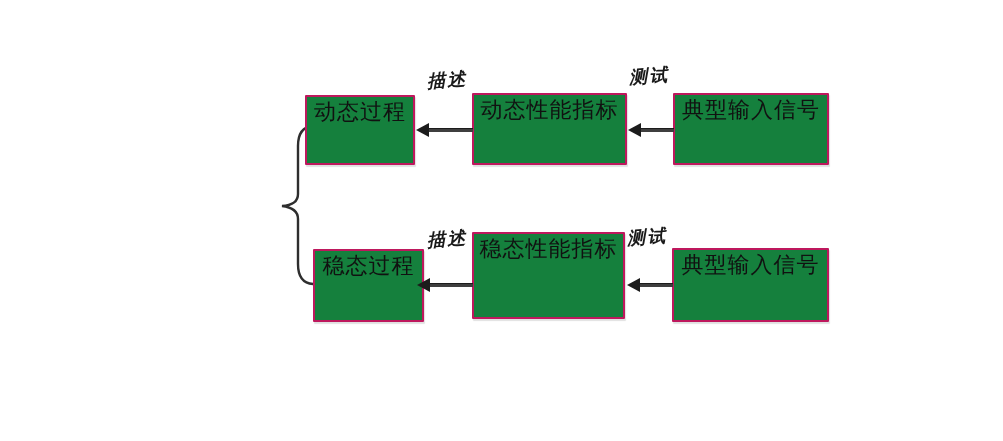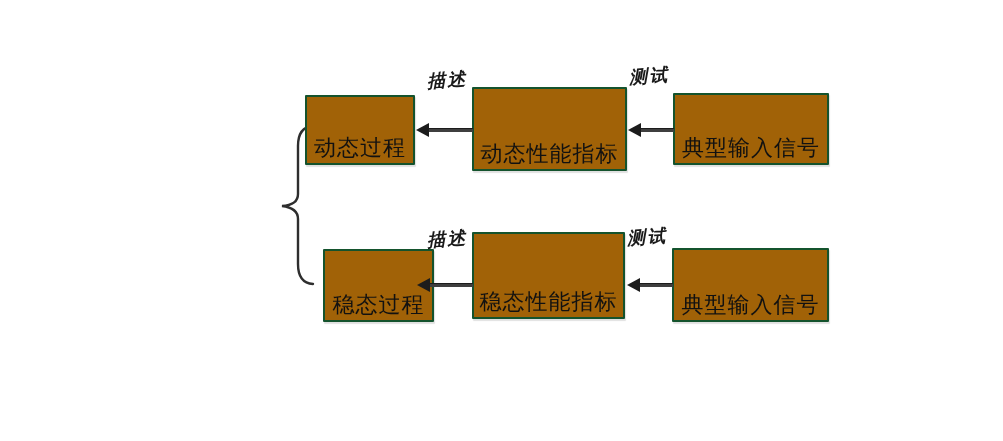--- a/index.html
+++ b/index.html
@@ -11,37 +11,37 @@
     position: relative;
     width: 1003px;
     height: 441px;
     background: #ffffff;
     font-family: "Liberation Sans", sans-serif;
     overflow: hidden;
   }
   .box {
     position: absolute;
     box-sizing: border-box;
-    background: #a16207;
-    border: 2px solid #14532d;
+    background: #15803d;
+    border: 2px solid #be185d;
     border-radius: 1px;
     display: flex;
-    align-items: flex-end;
+    align-items: flex-start;
     justify-content: center;
     color: #111111;
     font-size: 22px;
     letter-spacing: 1px;
     box-shadow: 1px 2px 1px rgba(0,0,0,0.12);
     white-space: nowrap;
   }
   .box-root      { left: 65px;  top: 173px; width: 217px; height: 70px; font-size: 21px; letter-spacing: 0; }
   .box-proc-1    { left: 305px; top: 95px;  width: 110px; height: 70px; }
-  .box-ind-1     { left: 472px; top: 87px;  width: 155px; height: 84px; font-family: Liberation Mono, monospace; }
+  .box-ind-1     { left: 472px; top: 93px;  width: 155px; height: 72px; font-family: Liberation Mono, monospace; }
   .box-sig-1     { left: 673px; top: 93px;  width: 156px; height: 72px; }
-  .box-proc-2    { left: 323px; top: 249px; width: 111px; height: 73px; }
+  .box-proc-2    { left: 313px; top: 249px; width: 111px; height: 73px; }
   .box-ind-2     { left: 472px; top: 232px; width: 153px; height: 87px; }
   .box-sig-2     { left: 672px; top: 248px; width: 157px; height: 74px; }
 
   .hline {
     position: absolute;
     height: 3px;
     background: #3f3f3f;
     border-top: 1px solid #1c1c1c;
   }
   .line-1a { left: 428px; top: 128px; width: 45px; }

